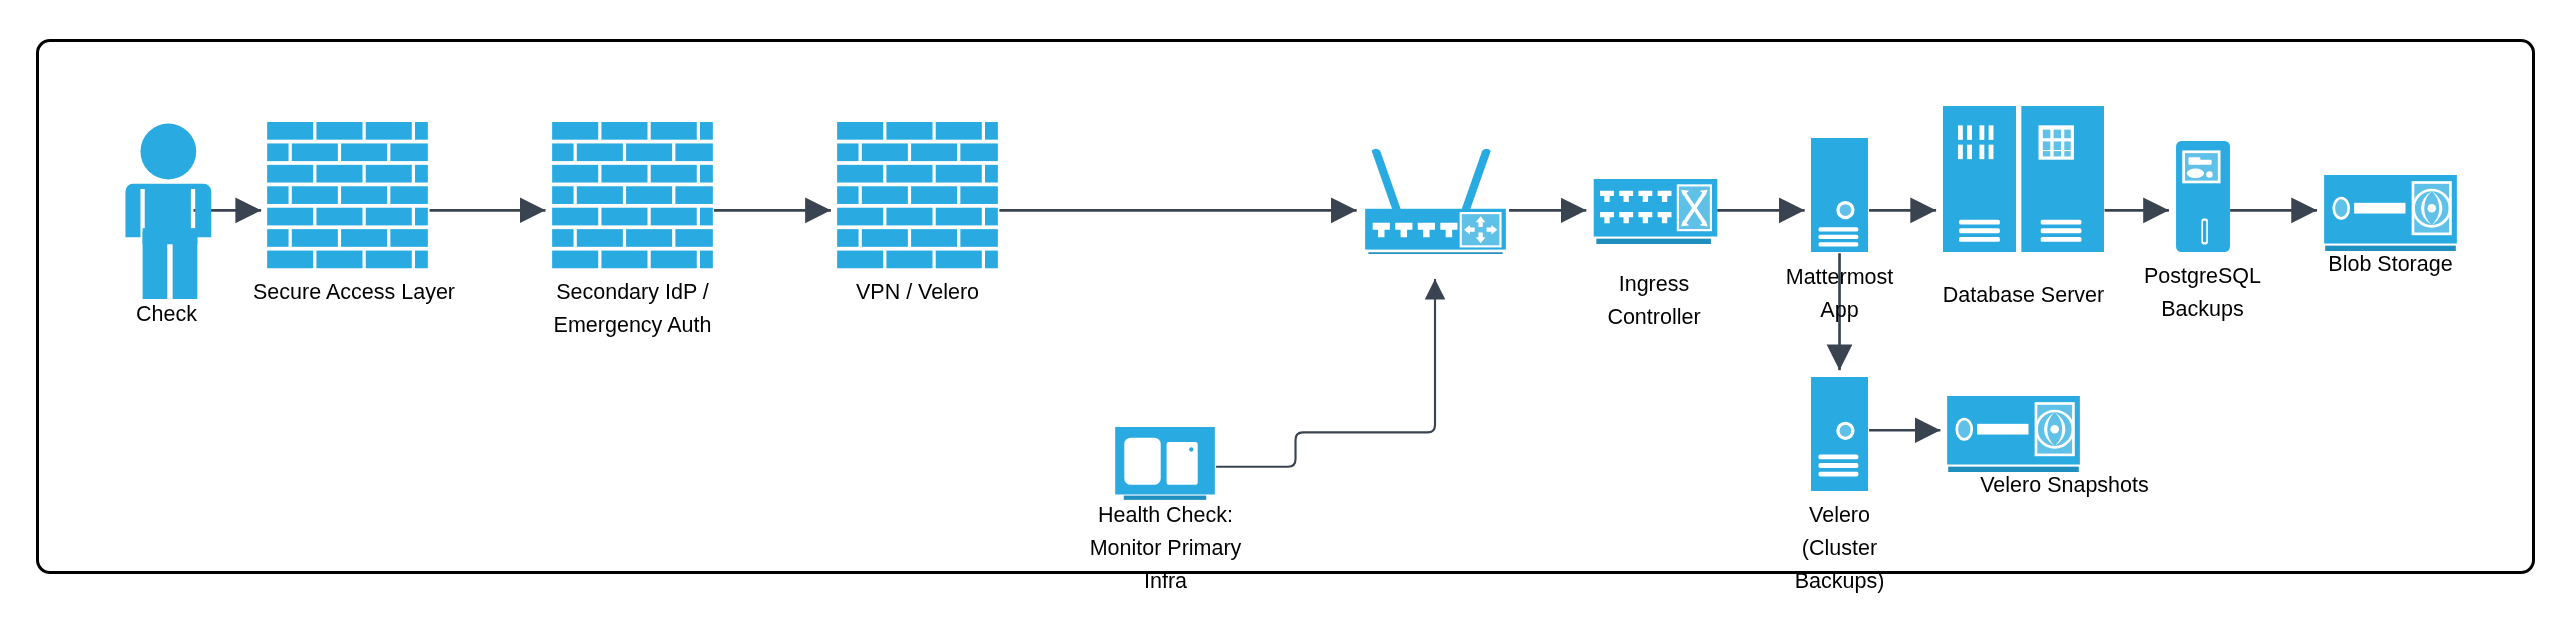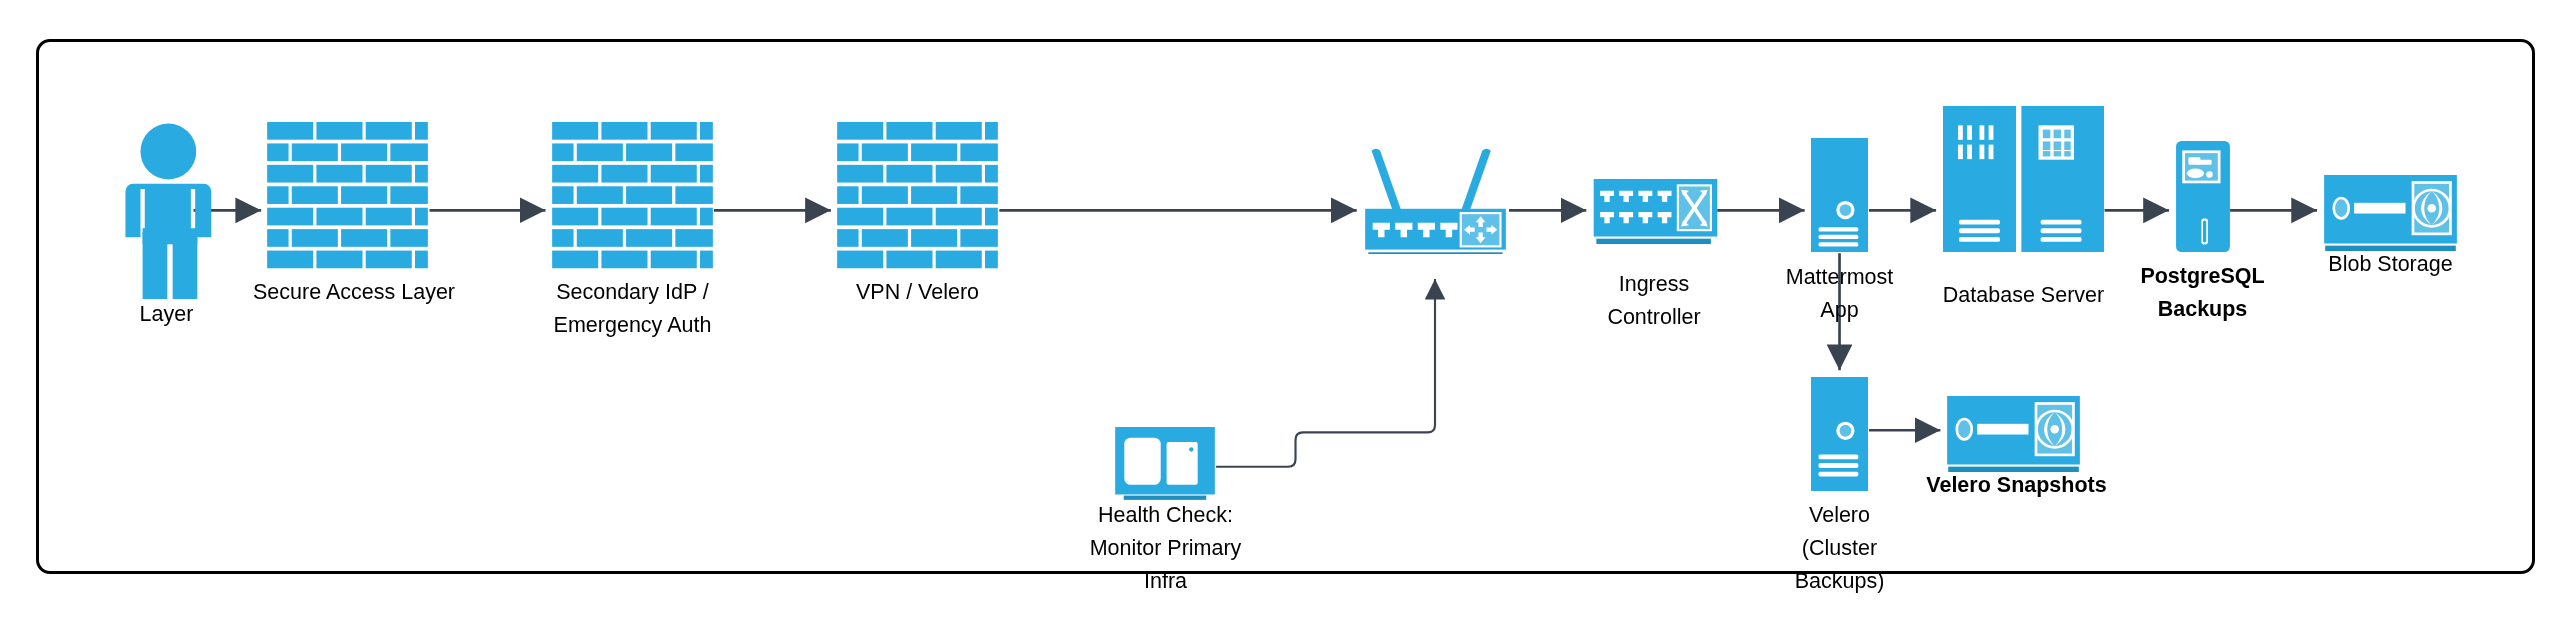--- a/index.html
+++ b/index.html
@@ -56,21 +56,21 @@
 
   <div class="node" style="left:122px;top:122px;width:97px;height:177px;">
     <svg class="icon" width="97" height="177" viewBox="0 0 180 330" xmlns="http://www.w3.org/2000/svg">
       <ellipse cx="86" cy="55" rx="52" ry="52" fill="#29ABE2"></ellipse>
       <path d="M20 115 h132 a14 14 0 0 1 14 14 v86 h-30 v-90 h-8 v96 h-86 v-96 h-8 v90 h-28 v-86 a14 14 0 0 1 14 -14 z" fill="#29ABE2"></path>
       <rect x="38" y="205" width="46" height="125" fill="#29ABE2"></rect>
       <rect x="94" y="205" width="46" height="125" fill="#29ABE2"></rect>
       <rect x="38" y="198" width="102" height="30" fill="#29ABE2"></rect>
     </svg>
   </div>
-  <div class="label" style="left:86px;top:298px;width:161px;">Layer</div>
+  <div class="label" style="left:86px;top:298px;width:161px;">Check</div>
 
   <div class="node" style="left:267px;top:122px;width:161px;height:150px;">
     <svg class="icon" width="161" height="150" viewBox="0 0 300 280" xmlns="http://www.w3.org/2000/svg">
       <g fill="#29ABE2">
         <rect x="0" y="0" width="86" height="33"></rect>
           <rect x="92" y="0" width="86" height="33"></rect>
         <rect x="184" y="0" width="86" height="33"></rect>
           <rect x="276" y="0" width="24" height="33"></rect>
         <rect x="0" y="40" width="40" height="33"></rect>
           <rect x="46" y="40" width="86" height="33"></rect>
@@ -285,21 +285,21 @@
       <g fill="#ffffff">
         <rect x="23" y="30" width="22" height="14" rx="2"></rect>
         <rect x="40" y="35" width="26" height="9" rx="2"></rect>
         <ellipse cx="36" cy="60" rx="16" ry="9"></ellipse>
         <circle cx="62" cy="62" rx="6" r="6"></circle>
       </g>
       <rect x="47" y="144" width="12" height="48" rx="4" fill="#ffffff"></rect>
       <rect x="50" y="148" width="6" height="40" rx="2" fill="#29ABE2"></rect>
     </svg>
   </div>
-  <div class="label" style="left:2122px;top:260px;width:161px;font-weight:bold;">PostgreSQL
+  <div class="label" style="left:2122px;top:260px;width:161px;">PostgreSQL
 Backups</div>
 
   <div class="node" style="left:2324px;top:175px;width:133px;height:76px;">
     <svg class="icon" width="133" height="76" viewBox="0 0 248 142" xmlns="http://www.w3.org/2000/svg">
       <rect x="0" y="0" width="248" height="128" fill="#29ABE2"></rect>
       <ellipse cx="32" cy="62" rx="14" ry="19" fill="#5FC0E8" stroke="#ffffff" stroke-width="5"></ellipse>
       <rect x="56" y="52" width="96" height="20" fill="#ffffff"></rect>
       <rect x="166" y="14" width="70" height="96" fill="#5FC0E8" stroke="#ffffff" stroke-width="5"></rect>
       <circle cx="201" cy="62" r="34" fill="none" stroke="#ffffff" stroke-width="5"></circle>
       <path d="M201 30 q-20 14 -20 32 q0 18 20 32 q-14 -14 -14 -32 q0 -18 14 -32 z" fill="#ffffff"></path>
@@ -344,16 +344,16 @@
       <ellipse cx="32" cy="62" rx="14" ry="19" fill="#5FC0E8" stroke="#ffffff" stroke-width="5"></ellipse>
       <rect x="56" y="52" width="96" height="20" fill="#ffffff"></rect>
       <rect x="166" y="14" width="70" height="96" fill="#5FC0E8" stroke="#ffffff" stroke-width="5"></rect>
       <circle cx="201" cy="62" r="34" fill="none" stroke="#ffffff" stroke-width="5"></circle>
       <path d="M201 30 q-20 14 -20 32 q0 18 20 32 q-14 -14 -14 -32 q0 -18 14 -32 z" fill="#ffffff"></path>
       <path d="M201 30 q20 14 20 32 q0 18 -20 32 q14 -14 14 -32 q0 -18 -14 -32 z" fill="#ffffff"></path>
       <circle cx="201" cy="62" r="8" fill="#ffffff"></circle>
       <rect x="2" y="132" width="244" height="10" fill="#1F8FBF"></rect>
     </svg>
   </div>
-  <div class="label" style="left:1920px;top:469px;width:193px;font-weight:bold;">Velero Snapshots</div>
+  <div class="label" style="left:1968px;top:469px;width:193px;">Velero Snapshots</div>
 
 </div>
 
 
 </body></html>

